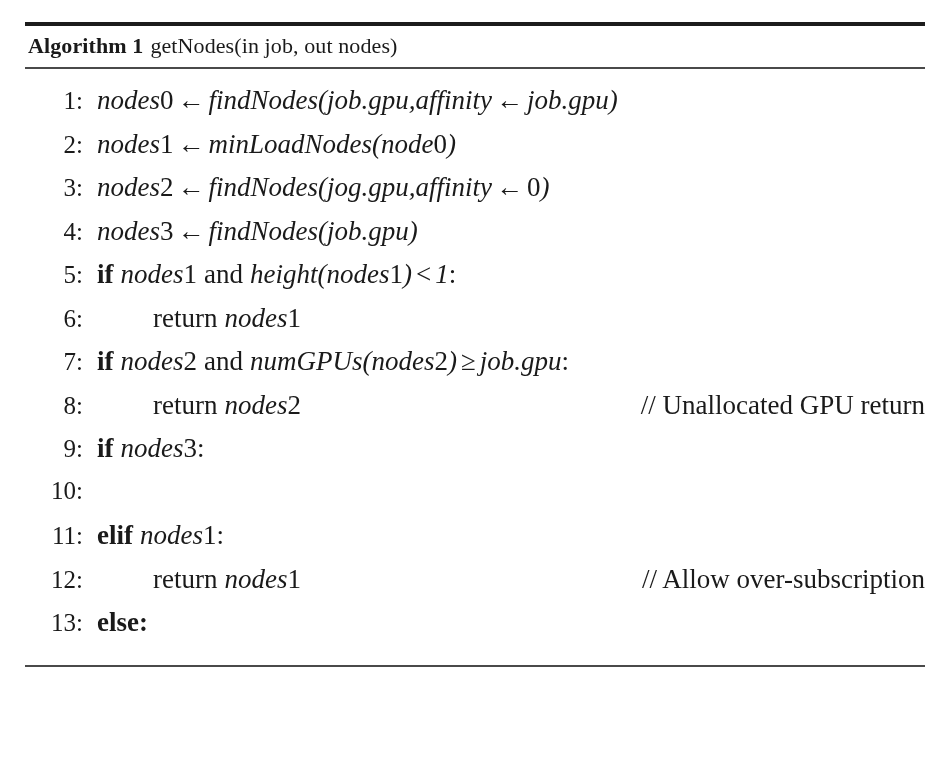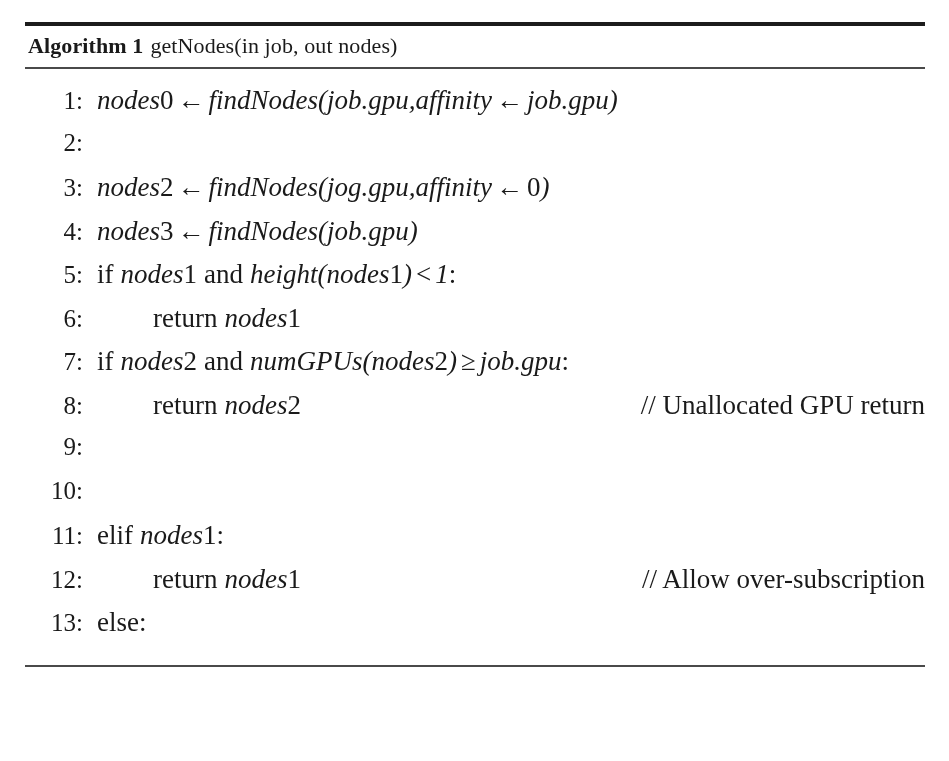--- a/index.html
+++ b/index.html
@@ -98,21 +98,21 @@
 
   .comment {
     display: inline-block;
     white-space: nowrap;
     padding-left: 24px;
     font-style: normal;
   }
 
   
   .kw {
-    font-weight: normal;
+    font-weight: bold;
     font-style: normal;
   }
   .rm {
     font-style: normal;
     font-weight: normal;
     margin-top: 43px;
   }
   .id {
     font-style: italic;
   }
@@ -148,20 +148,24 @@
 
   <div class="algo-line">
         <span class="lineno">1:</span>
         <span class="linebody">
           <span class="code"><span class="id">nodes</span><span class="num">0</span><span class="op">←</span><span class="id">findNodes</span><span class="paren">(</span><span class="id">job</span><span class="id">.</span><span class="id">gpu</span><span class="id">,</span><span class="id">affinity</span><span class="op">←</span><span class="id">job</span><span class="id">.</span><span class="id">gpu</span><span class="paren">)</span></span>
           <span class="comment"></span>
         </span>
       </div>
       <div class="algo-line">
         <span class="lineno">2:</span>
+        <span class="linebody">
+          <span class="code"><span class="id">nodes</span><span class="num">1</span><span class="op">←</span><span class="id">minLoadNodes</span><span class="paren">(</span><span class="id">node</span><span class="num">0</span><span class="paren">)</span></span>
+          <span class="comment"></span>
+        </span>
       </div>
       <div class="algo-line">
         <span class="lineno">3:</span>
         <span class="linebody">
           <span class="code"><span class="id">nodes</span><span class="num">2</span><span class="op">←</span><span class="id">findNodes</span><span class="paren">(</span><span class="id">jog</span><span class="id">.</span><span class="id">gpu</span><span class="id">,</span><span class="id">affinity</span><span class="op">←</span><span class="num">0</span><span class="paren">)</span></span>
           <span class="comment"></span>
         </span>
       </div>
       <div class="algo-line">
         <span class="lineno">4:</span>
@@ -192,20 +196,24 @@
       </div>
       <div class="algo-line indent-1">
         <span class="lineno">8:</span>
         <span class="linebody">
           <span class="code"><span class="rm">return</span><span class="sp">&nbsp;</span><span class="id">nodes</span><span class="num">2</span></span>
           <span class="comment">// Unallocated GPU return</span>
         </span>
       </div>
       <div class="algo-line">
         <span class="lineno">9:</span>
+        <span class="linebody">
+          <span class="code"><span class="kw">if</span><span class="sp">&nbsp;</span><span class="id">nodes</span><span class="num">3</span><span class="rm">:</span></span>
+          <span class="comment"></span>
+        </span>
       </div>
       <div class="algo-line indent-1">
         <span class="lineno">10:</span>
       </div>
       <div class="algo-line">
         <span class="lineno">11:</span>
         <span class="linebody">
           <span class="code"><span class="kw">elif</span><span class="sp">&nbsp;</span><span class="id">nodes</span><span class="num">1</span><span class="rm">:</span></span>
           <span class="comment"></span>
         </span>

